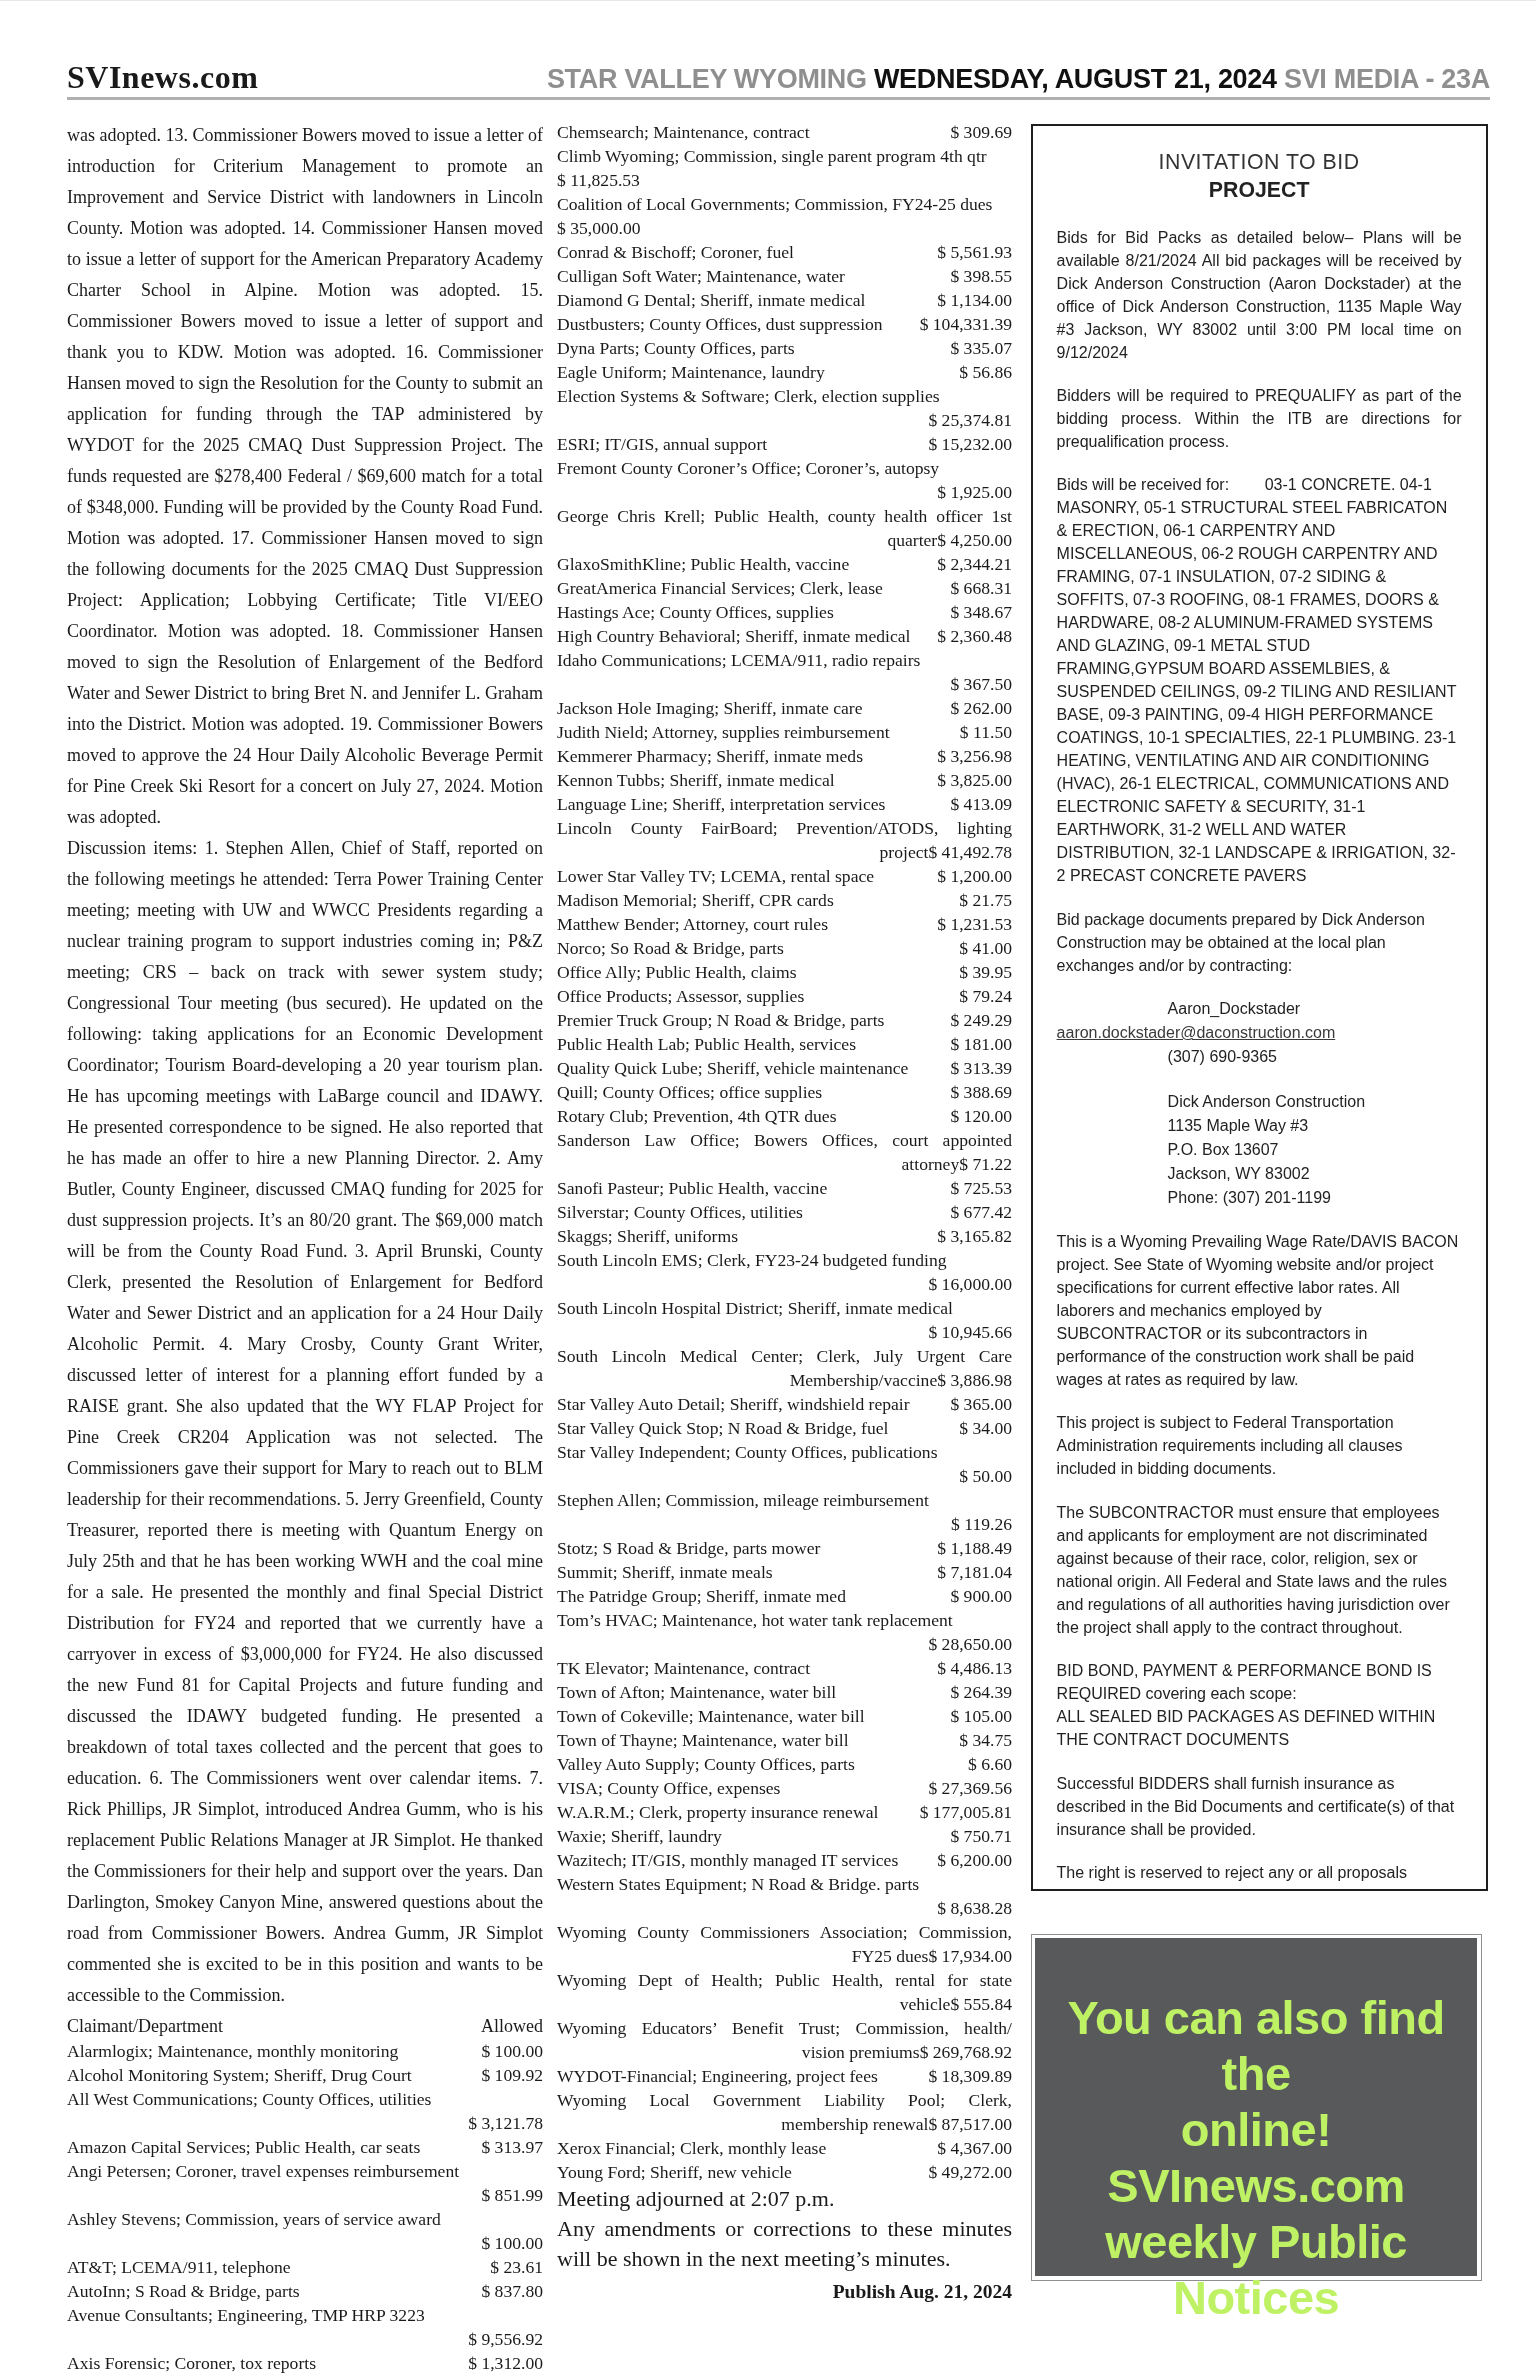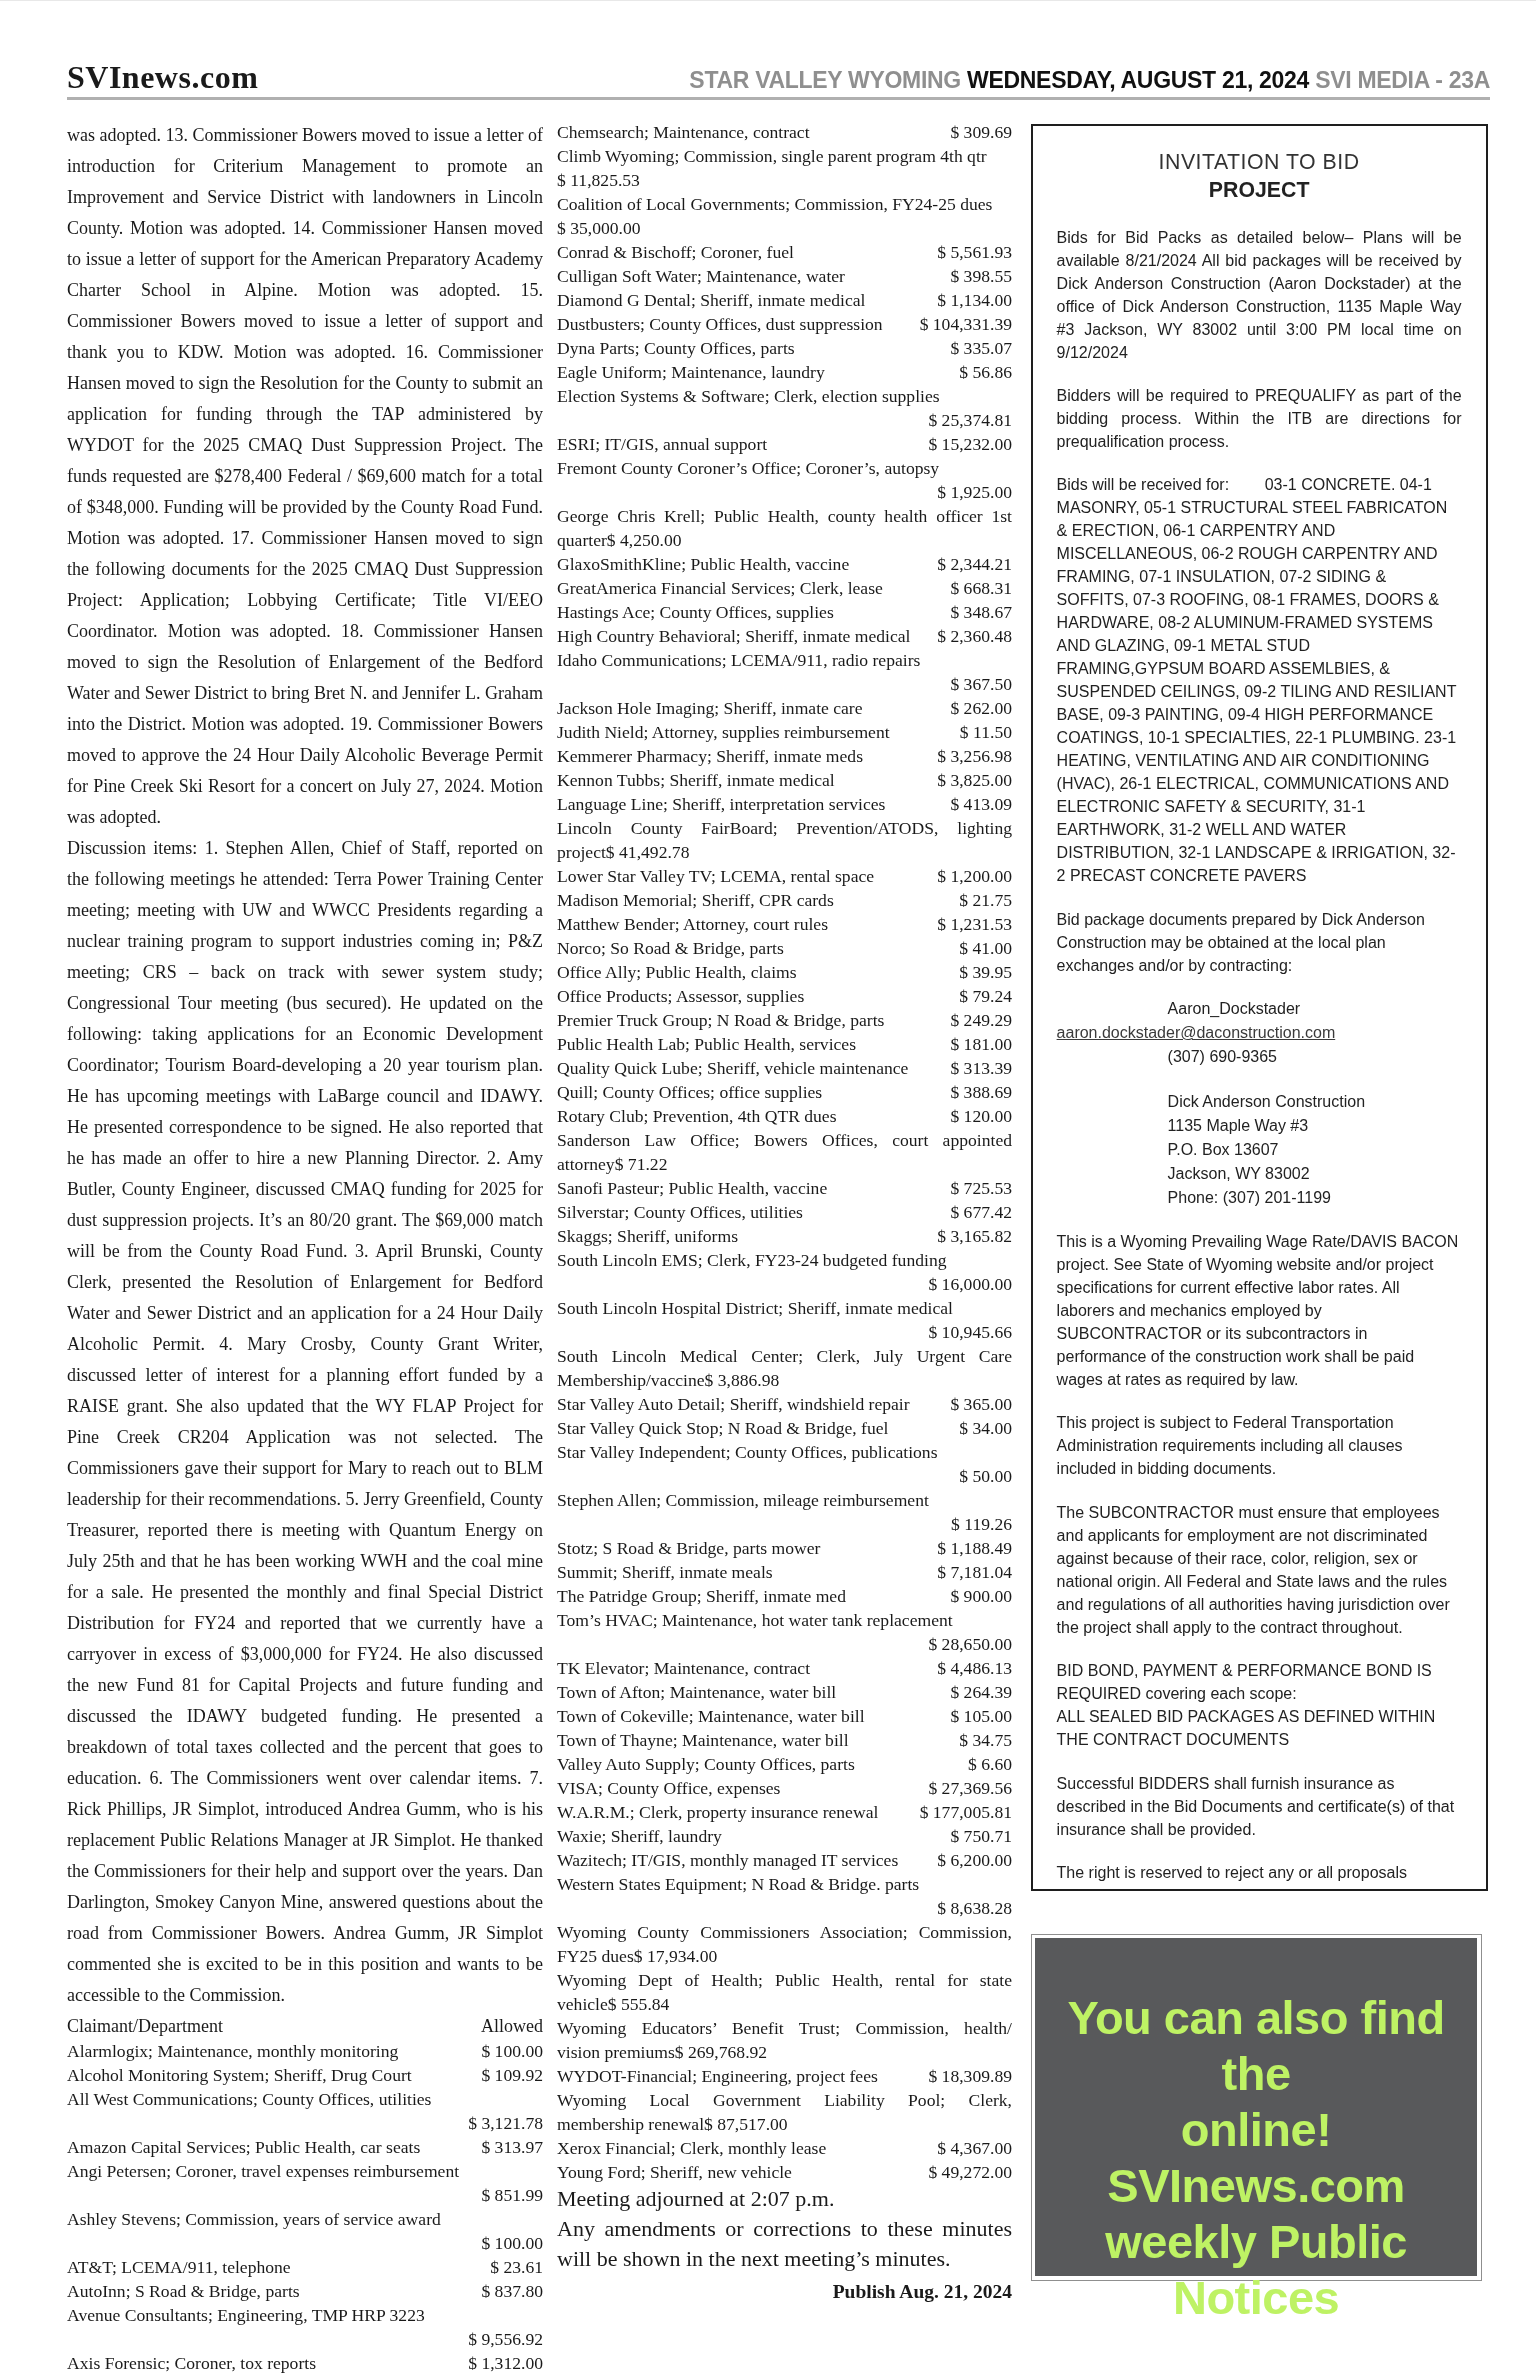--- a/index.html
+++ b/index.html
@@ -1,37 +1,37 @@
 <!DOCTYPE html>
 <html style="font-size:15px"><head>
 <meta charset="utf-8">
 <style>
   html,body{margin:0;padding:0;background:#e8e8e8;}
   .page{position:relative;width:1536px;height:2375px;background:#ffffff;margin:1px auto;
         font-family:"Liberation Serif",serif;color:#1a1a1a;overflow:hidden;}
   
   .hdr{position:absolute;top:58px;left:67px;right:46px;display:flex;justify-content:space-between;align-items:baseline;}
   .site{font-size:32px;font-weight:bold;letter-spacing:0.5px;}
-  .dateline{font-family:"Liberation Sans",sans-serif;font-size:23px;font-weight:bold;letter-spacing:-0.3px;color:#8f8f8f;white-space:nowrap;}
+  .dateline{font-family:"Liberation Sans",sans-serif;font-size:27px;font-weight:bold;letter-spacing:-0.3px;color:#8f8f8f;white-space:nowrap;}
   .dateline .dk{color:#111;}
   .rule{position:absolute;top:96px;left:67px;right:46px;height:2.8px;background:#b0b0b0;}
   
   .main{position:absolute;top:119px;left:67px;display:flex;}
   .col1{width:476px;margin-right:14px;}
   .col2{width:455px;margin-right:18.6px;}
   .col3{width:457px;}
   .minutes p{font-size:18px;line-height:31px;text-align:justify;margin:0;}
   
   .claims-header{display:flex;justify-content:space-between;font-size:18px;line-height:25px;margin-top:2.8px;}
   .claim{font-size:17.6px;line-height:24px;}
   .c1{display:flex;justify-content:space-between;}
   .c1 .ct{padding-right:9.3px;}
   .ca{white-space:nowrap;}
   .cj{text-align:justify;text-align-last:justify;}
-  .c2b{display:flex;justify-content:flex-start;}
+  .c2b{display:flex;justify-content:flex-end;}
   .ar{text-align:right;}
   .al{text-align:left;}
   .closing p{font-size:22px;line-height:30px;margin:0;text-align:justify;}
   .closing .pl{text-align:left;}
   .publish2{font-size:19.5px;font-weight:bold;text-align:right;margin-top:3.7px;line-height:28px;}
   
   .bid-box{box-sizing:border-box;width:457px;height:1767px;overflow:hidden;margin-top:3.7px;
            border:2.8px solid #1e1e1e;padding:22px 24px;background:#fff;
            font-family:"Liberation Sans",sans-serif;font-size:16px;line-height:23px;color:#222;}
   .bid-title{text-align:center;font-size:21.3px;line-height:28px;letter-spacing:0.5px;font-weight:normal;color:#333;}

